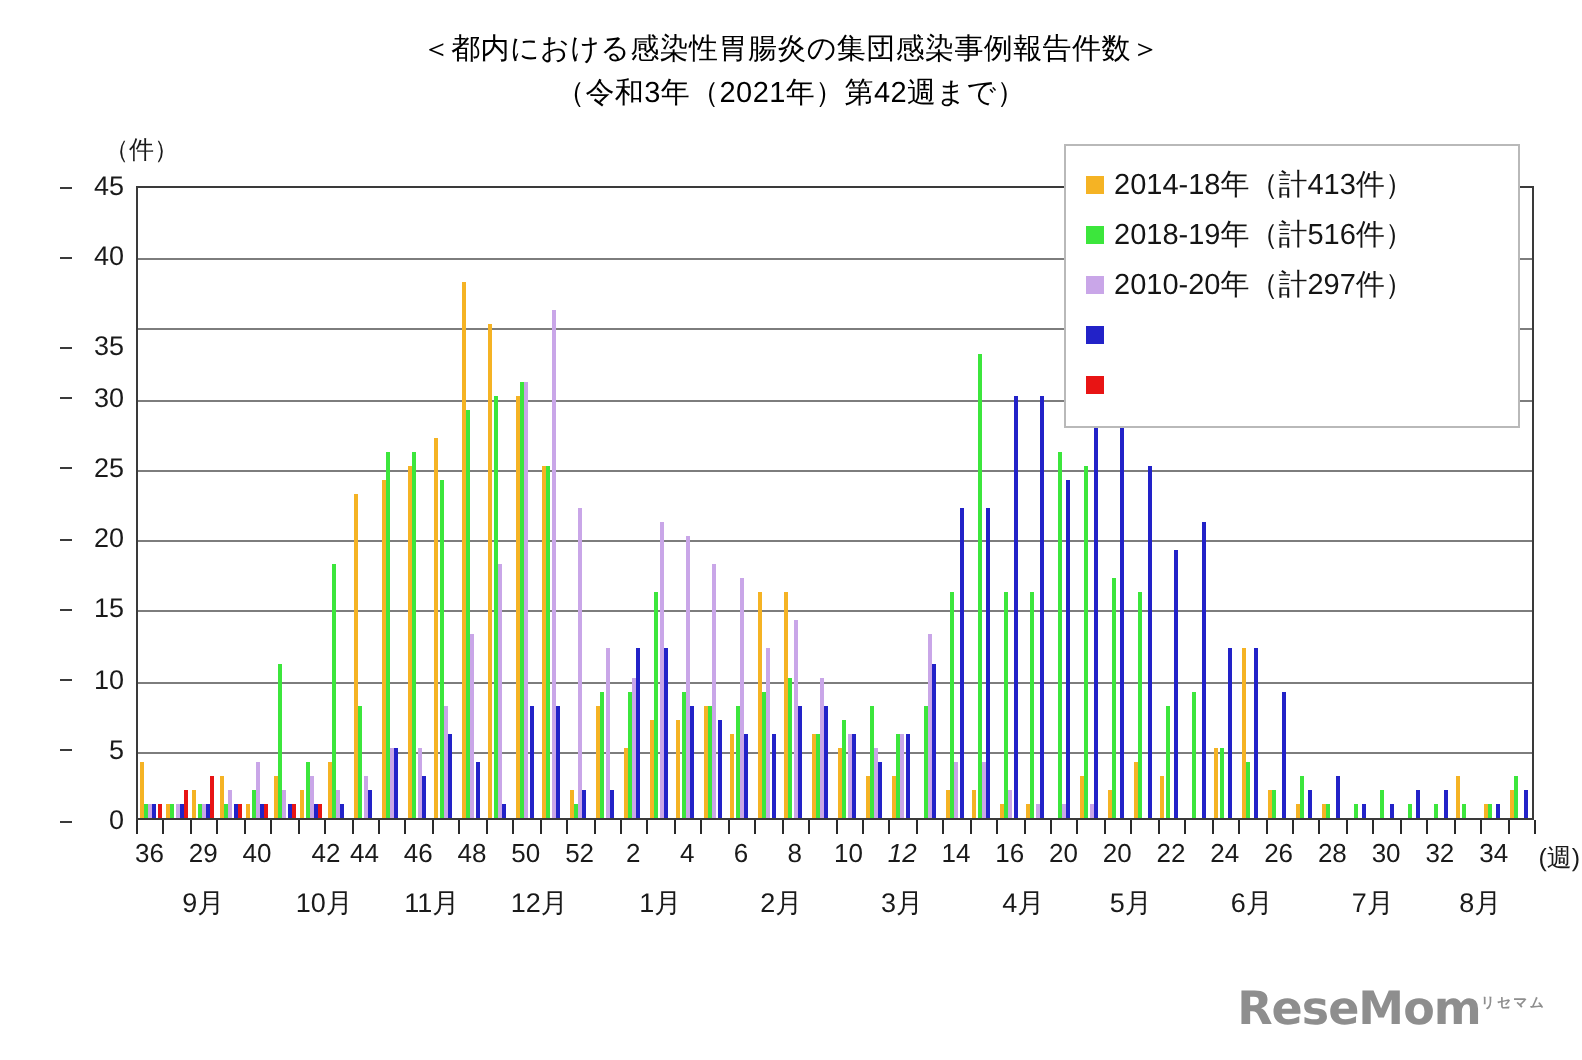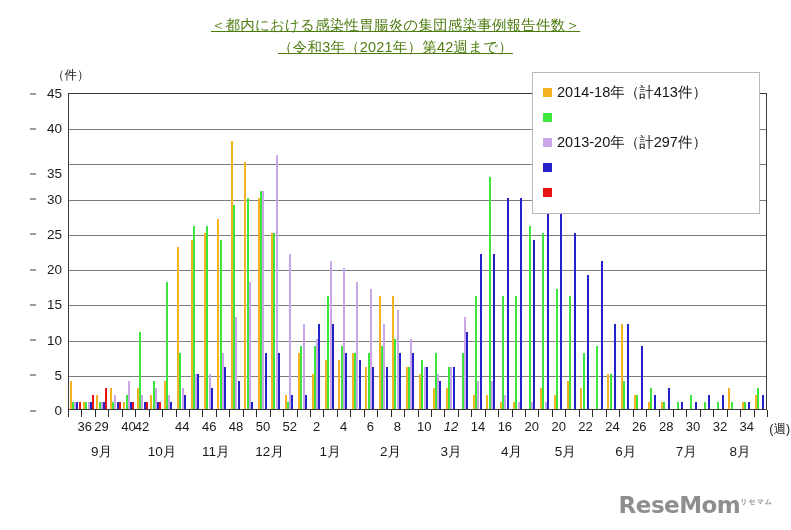--- a/index.html
+++ b/index.html
@@ -1,20 +1,20 @@
 <!DOCTYPE html>
 <html><head>
 <meta charset="utf-8">
 <style>
   html,body{margin:0;padding:0;background:#ffffff;}
   body{width:791px;height:530px;font-family:"Liberation Sans","DejaVu Sans",sans-serif;color:#1a1a1a;overflow:hidden;position:relative;}
   #root{position:absolute;inset:0;}
 
   .title-block{position:absolute;left:0;top:14px;width:791px;text-align:center;}
-  .title-line{font-size:14.5px;line-height:22px;color:#4d7c0f;letter-spacing:0.2px;white-space:nowrap;text-decoration:underline;}
+  .title-line{font-size:14.5px;line-height:22px;color:#000000;letter-spacing:0.2px;white-space:nowrap;}
 
   
   .plot-frame{position:absolute;left:68px;top:93px;width:699px;height:317px;border:1px solid #3a3a3a;border-top:1px solid #3a3a3a;box-sizing:border-box;background:#fff;}
   .gridline{position:absolute;left:0;width:100%;height:1px;background:#7d7d7d;}
   .axis-unit{position:absolute;left:52px;top:67px;font-size:12.5px;}
   .ytick{position:absolute;right:0;transform:translateY(-50%);font-size:13.5px;text-align:right;width:26px;color:#1a1a1a;}
   .ytick-mark{position:absolute;width:6px;height:1px;background:#3a3a3a;left:-6px;}
   .yaxis-col{position:absolute;left:34px;top:93px;width:28px;height:317px;}
 
   .bars-layer{position:absolute;left:0;top:0;width:100%;height:100%;}
@@ -493,24 +493,24 @@
       <div class="xtick" style="left: 604.904px;"></div>
       <div class="xtick" style="left: 618.346px;"></div>
       <div class="xtick" style="left: 631.788px;"></div>
       <div class="xtick" style="left: 645.231px;"></div>
       <div class="xtick" style="left: 658.673px;"></div>
       <div class="xtick" style="left: 672.115px;"></div>
       <div class="xtick" style="left: 685.558px;"></div>
       <div class="xtick" style="left: 699px;"></div>
     </div>
   <div class="xlabels" id="xlabels">
-      <div class="xlabel" style="left: 74.7212px; margin-left: 10px;">36</div>
+      <div class="xlabel" style="left: 74.7212px;">36</div>
       <div class="xlabel" style="left: 101.606px;">29</div>
       <div class="xlabel" style="left: 128.49px;">40</div>
-      <div class="xlabel" style="left: 142px;">42</div>
+      <div class="xlabel" style="left: 163px;">42</div>
       <div class="xlabel" style="left: 182.26px;">44</div>
       <div class="xlabel" style="left: 209.144px;">46</div>
       <div class="xlabel" style="left: 236.029px;">48</div>
       <div class="xlabel" style="left: 262.913px;">50</div>
       <div class="xlabel" style="left: 289.798px;">52</div>
       <div class="xlabel" style="left: 316.683px;">2</div>
       <div class="xlabel" style="left: 343.567px;">4</div>
       <div class="xlabel" style="left: 370.452px;">6</div>
       <div class="xlabel" style="left: 397.337px;">8</div>
       <div class="xlabel" style="left: 424.221px;">10</div>
@@ -543,24 +543,25 @@
       <div class="mlabel" style="left: 740.115px;">8月</div>
     </div>
 
   <div class="legend">
     <div class="legend-row">
       <span class="swatch" style="background: rgb(245, 179, 36);"></span>
       <span class="legend-text">2014-18年（計413件）</span>
     </div>
     <div class="legend-row">
       <span class="swatch" style="background: rgb(60, 230, 60);"></span>
+      <span class="legend-text">2018-19年（計516件）</span>
     </div>
     <div class="legend-row">
       <span class="swatch" style="background: rgb(201, 166, 232);"></span>
-      <span class="legend-text">2013-20年（計297件）</span>
+      <span class="legend-text">2010-20年（計297件）</span>
     </div>
     <div class="legend-row">
       <span class="swatch" style="background: rgb(34, 34, 200);"></span>
     </div>
     <div class="legend-row">
       <span class="swatch" style="background: rgb(232, 20, 20);"></span>
     </div>
   </div>
 
   <div class="watermark"><span>ReseMom</span><sup>リセマム</sup></div>

